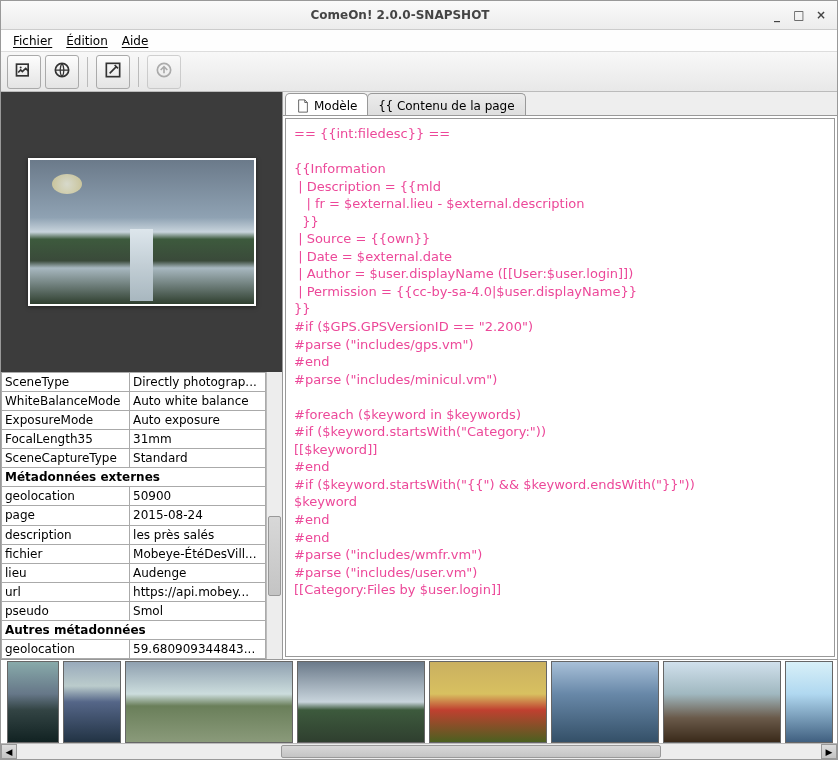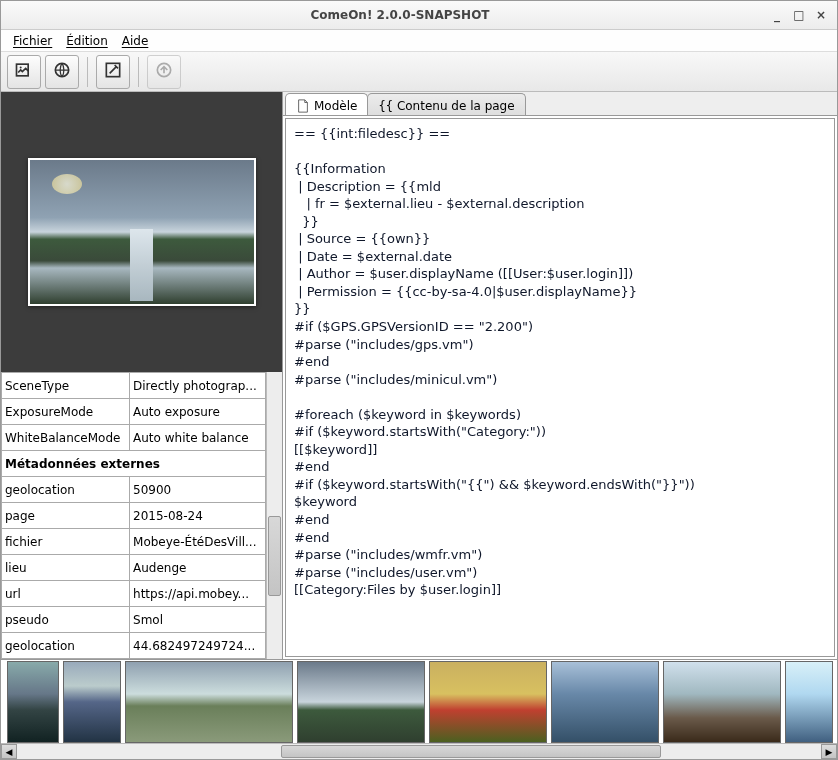--- a/index.html
+++ b/index.html
@@ -36,21 +36,21 @@
 .meta-table .section td { font-weight:bold; background:#fff; }
 .meta-scrollbar { width:16px; background:#ededed; border-left:1px solid #bbb; position:relative; }
 .meta-scrollbar .thumb { position:absolute; left:1px; right:1px; top:50%; height:80px; background:linear-gradient(#d8d8d8,#c4c4c4); border:1px solid #999; border-radius:2px; }
 
 .right-pane { flex:1; display:flex; flex-direction:column; min-width:0; }
 .tabs { height:24px; display:flex; align-items:flex-end; background:#eee; border-bottom:1px solid #999; padding-left:2px; }
 .tab { height:22px; padding:3px 10px 0; background:linear-gradient(#fcfcfc,#e4e4e4); border:1px solid #999; border-bottom:none; border-top-left-radius:5px; border-top-right-radius:5px; margin-right:-1px; cursor:pointer; display:flex; align-items:center; gap:4px; }
 .tab.active { background:#fff; position:relative; z-index:2; }
 .tab.inactive { background:linear-gradient(#ececec,#dedede); }
 .tab .ticon { width:14px; height:14px; }
-.editor { flex:1; background:#fff; border:1px solid #999; margin:2px; padding:6px 8px; font-family:"DejaVu Sans", sans-serif; font-size:13px; white-space:pre; overflow:auto; color:#0f172a; line-height:1.35; }
+.editor { flex:1; background:#fff; border:1px solid #999; margin:2px; padding:6px 8px; font-family:"DejaVu Sans", sans-serif; font-size:13px; white-space:pre; overflow:auto; color:#ec4899; line-height:1.35; }
 
 .thumbs-area { height:100px; border-top:1px solid #999; display:flex; flex-direction:column; }
 .thumbs { flex:1; display:flex; align-items:center; padding:4px 6px; gap:4px; overflow:hidden; }
 .thumb { height:82px; border:1px solid #666; flex-shrink:0; }
 .thumb.t0 { width:52px; background:linear-gradient(#8aa,#678 40%,#344 60%,#122); }
 .thumb.t1 { width:58px; background:linear-gradient(#9ab,#bcc 30%,#568 50%,#234); }
 .thumb.t2 { width:168px; background:linear-gradient(#8fa0b0 0%,#cdd 40%,#6a7f5a 55%,#8a9a7a 100%); }
 .thumb.t3 { width:128px; background:linear-gradient(#6b7a8a 0%,#c8d4dc 50%,#3d5a3d 60%,#2f3f2f 100%); }
 .thumb.t4 { width:118px; background:linear-gradient(#cab060,#d8c060 40%,#c04030 60%,#4b6020); }
 .thumb.t5 { width:108px; background:linear-gradient(#a8c0d8,#6888a8 40%,#345068 100%); }
@@ -127,57 +127,72 @@
         <div class="img"></div>
       </div>
       <div class="meta">
         <table class="meta-table">
           <tbody>
             <tr>
                 <td>SceneType</td>
                 <td>Directly photograp...</td>
               </tr>
             <tr>
+                <td>WhiteBalanceMode</td>
+                <td>Auto white balance</td>
+              </tr>
+            <tr>
                 <td>ExposureMode</td>
                 <td>Auto exposure</td>
               </tr>
             <tr>
-                <td>WhiteBalanceMode</td>
-                <td>Auto white balance</td>
+                <td>FocalLength35</td>
+                <td>31mm</td>
+              </tr>
+            <tr>
+                <td>SceneCaptureType</td>
+                <td>Standard</td>
               </tr>
             <tr class="section">
                 <td colspan="2">Métadonnées externes</td>
               </tr>
             <tr>
                 <td>geolocation</td>
                 <td>50900</td>
               </tr>
             <tr>
                 <td>page</td>
                 <td>2015-08-24</td>
               </tr>
             <tr>
+                <td>description</td>
+                <td>les près salés</td>
+              </tr>
+            <tr>
                 <td>fichier</td>
                 <td>Mobeye-ÉtéDesVill...</td>
               </tr>
             <tr>
                 <td>lieu</td>
                 <td>Audenge</td>
               </tr>
             <tr>
                 <td>url</td>
                 <td>https://api.mobey...</td>
               </tr>
             <tr>
                 <td>pseudo</td>
                 <td>Smol</td>
               </tr>
+            <tr class="section">
+                <td colspan="2">Autres métadonnées</td>
+              </tr>
             <tr>
                 <td>geolocation</td>
-                <td>44.682497249724...</td>
+                <td>59.680909344843...</td>
               </tr>
           </tbody>
         </table>
         <div class="meta-scrollbar">
             <div class="thumb"></div>
           </div>
       </div>
     </div>
 
     <div class="right-pane">

